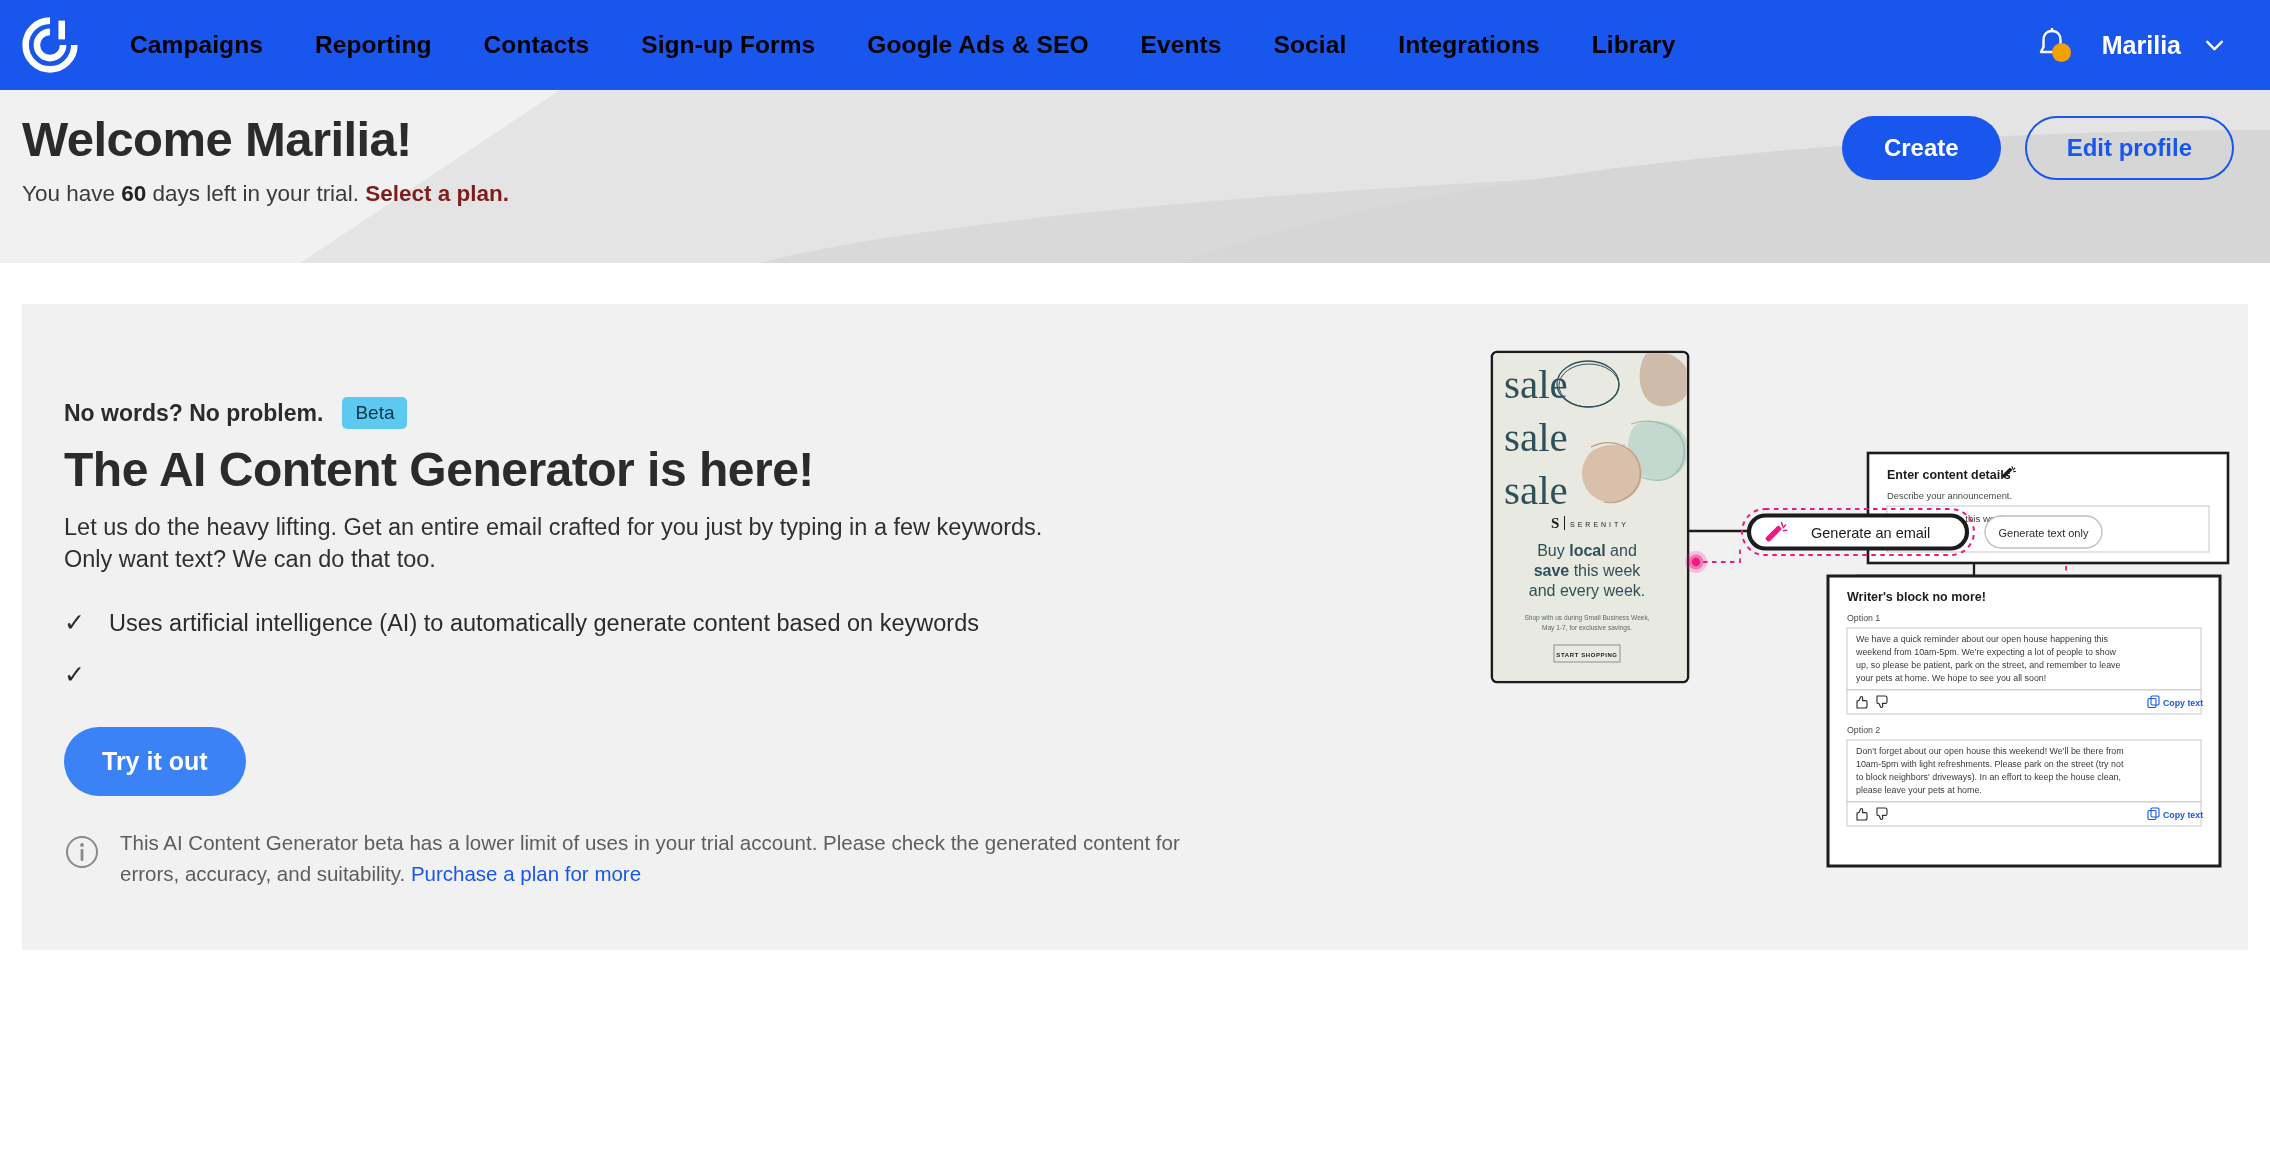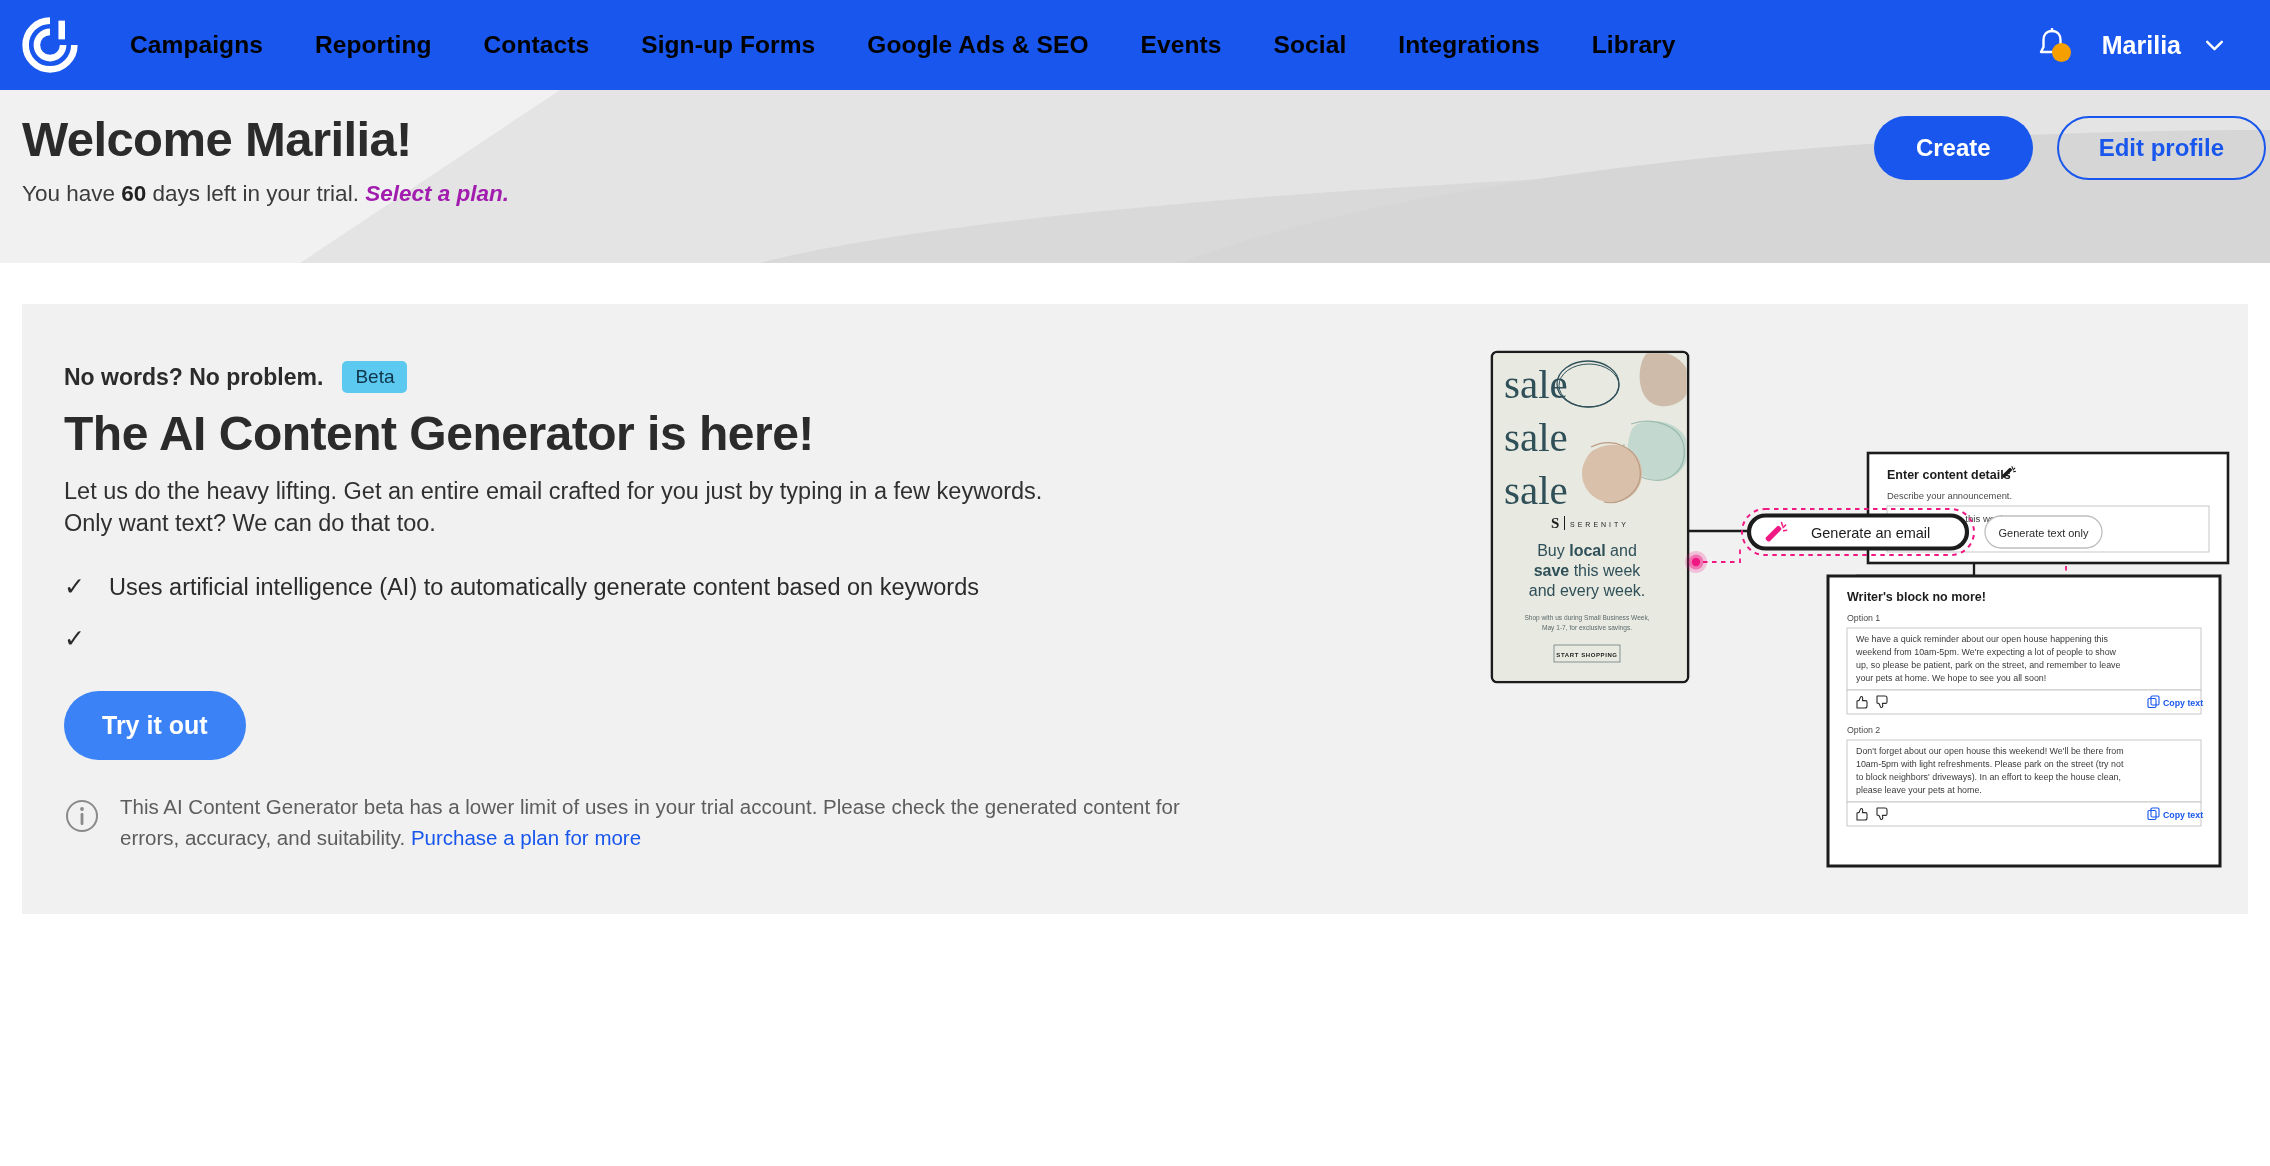--- a/index.html
+++ b/index.html
@@ -46,41 +46,41 @@
   .hero {
     position: relative;
     height: 173px;
     background: #F1F1F1;
     overflow: hidden;
   }
   .hero-shape-a, .hero-shape-b { position: absolute; top:0; left:0; width: 100%; height: 100%; }
   .hero-inner {
     position: relative;
     height: 100%;
-    padding: 0 4px 0 22px;
+    padding: 0 36px 0 22px;
     display: flex;
     align-items: flex-start;
     z-index: 3;
   }
   .hero-text { padding-top: 22px; }
   h1.welcome {
     font-size: 49px;
     font-weight: 700;
     color: #2B2B2B;
     letter-spacing: -0.6px;
     line-height: 1.12;
   }
   .trial {
     margin-top: 13px;
     font-size: 22.5px;
     color: #3B3B3B;
     line-height: 1.2;
   }
   .trial b { font-weight: 700; color: #222; }
-  .trial a { color: #a21caf; font-weight: 700; text-decoration: none; cursor: pointer; font-style: italic; }
+  .trial a { color: #7f1d1d; font-weight: 700; text-decoration: none; cursor: pointer; }
 
   .hero-actions {
     margin-left: auto;
     display: flex;
     align-items: center;
     gap: 24px;
     padding-top: 26px;
   }
   .btn {
     font-family: "Liberation Sans", sans-serif;
@@ -101,21 +101,21 @@
   }
 
   
   .page-body { background:#fff; padding: 41px 22px 0 22px; }
   .card {
     background: #F1F1F1;
     display: flex;
     padding: 57px 0 60px 0;
     min-height: 540px;
   }
-  .card-left { flex: 0 0 1430px; padding-left: 42px; }
+  .card-left { flex: 0 0 1430px; padding-left: 42px; margin-top: 36px; }
   .eyebrow-row { display: flex; align-items: center; gap: 19px; }
   .eyebrow { font-size: 23px; font-weight: 700; color: #2B2B2B; }
   .badge {
     background: #5CC9F0; color: #10364B;
     font-size: 19px; font-weight: 400;
     padding: 5px 13px; border-radius: 5px;
   }
   h2.headline {
     margin-top: 13px;
     font-size: 48px;

